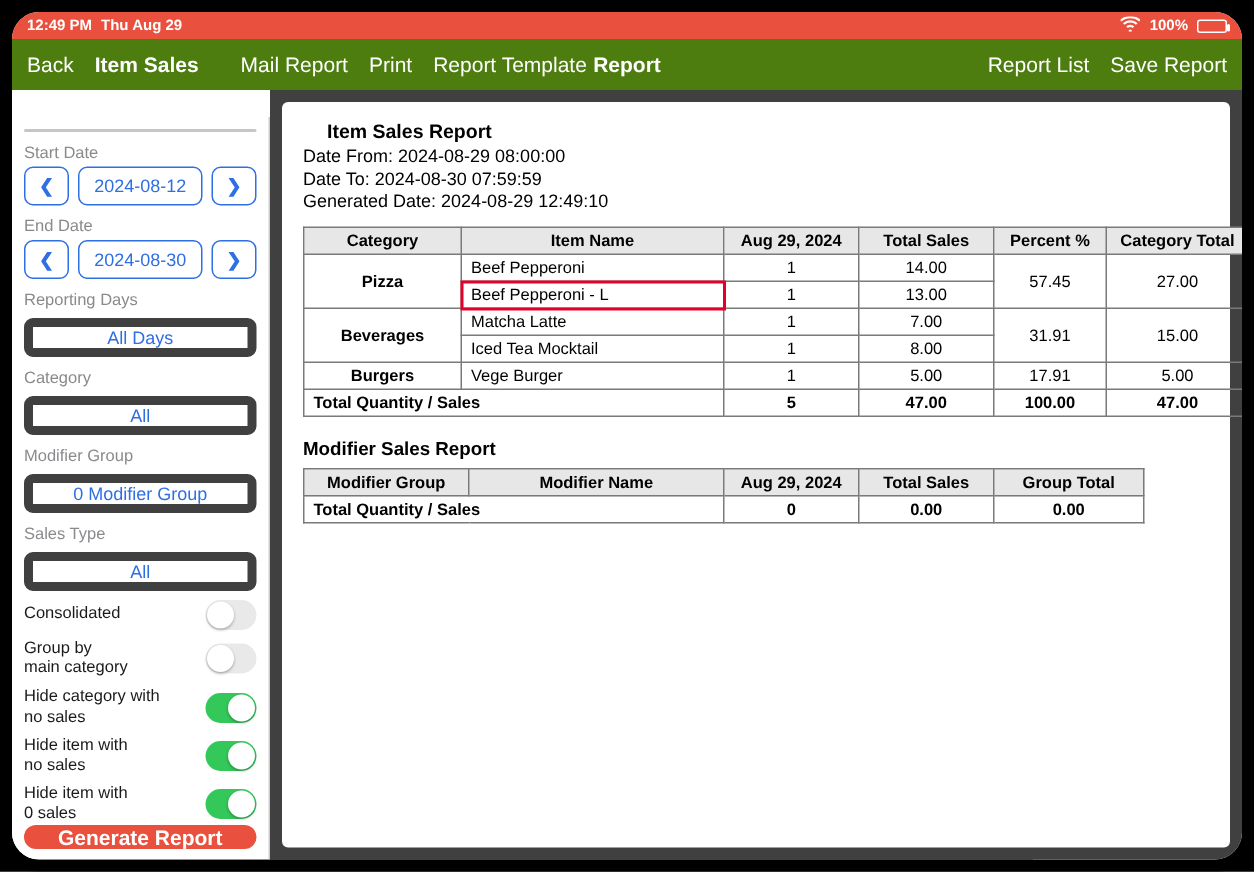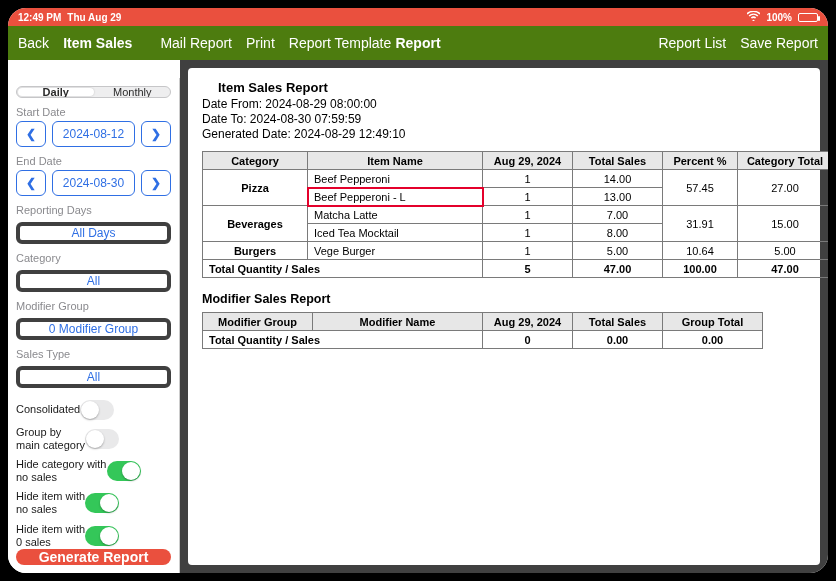--- a/index.html
+++ b/index.html
@@ -28,22 +28,22 @@
   .content { flex:1; display:flex; overflow:hidden; }
   .sidebar { width:172px; background:#fff; border-right:1px solid #ccc; padding:8px; font-size:11px; color:#1a1a1a; overflow:hidden; display:flex; flex-direction:column;margin-top:18px; }
   .segmented { display:flex; border:1px solid #c6c6c8; border-radius:6px; overflow:hidden; height:22px; background:#eeeeef; font-size:11px;}
   .segmented div { flex:1; display:flex; align-items:center; justify-content:center; color:#2b2b2b;}
   .segmented .seg-on { background:#fff; border-radius:6px; box-shadow:0 0 2px rgba(0,0,0,.2); margin:1px; font-weight:600;}
   .sect-label { color:#8a8a8e; font-size:11px; margin-top:8px; margin-bottom:3px; }
   .daterow { display:flex; gap:6px; }
   .chevbtn, .datebtn { border:1px solid #2f6fe4; border-radius:6px; height:26px; display:flex; align-items:center; justify-content:center; color:#2f6fe4; font-size:12px;}
   .chevbtn { width:30px; font-weight:700;}
   .datebtn { flex:1; }
-  .pillbtn { border:4px solid #404040; border-radius:6px; height:26px; display:flex; align-items:center; justify-content:center; color:#2f6fe4; font-size:12px; margin-top:3px;}
-  .toggle-row { display:flex; align-items:center; justify-content:flex-start; margin-top:6px; font-size:11px; color:#1a1a1a; }
+  .pillbtn { border:6px solid #404040; border-radius:6px; height:26px; display:flex; align-items:center; justify-content:center; color:#2f6fe4; font-size:12px; margin-top:3px;}
+  .toggle-row { display:flex; align-items:center; justify-content:space-between; margin-top:6px; font-size:11px; color:#1a1a1a; }
   .toggle-row .tlabel { max-width:110px; line-height:1.2;}
   .switch { width:34px; height:20px; border-radius:10px; position:relative; background:#e9e9ea; }
   .switch.on { background:#34c759; }
   .switch .knob { width:18px; height:18px; background:#fff; border-radius:50%; position:absolute; top:1px; left:1px; box-shadow:0 1px 2px rgba(0,0,0,.3);}
   .switch.on .knob { left:15px; }
   .genbtn { margin-top:auto; background:#ea503e; color:#fff; font-weight:600; border-radius:8px; height:30px; display:flex; align-items:center; justify-content:center; font-size:14px;}
   
   .main { flex:1; background:#404040; padding:8px; overflow:auto; }
   .paper { background:#fff; border-radius:4px; padding:12px 14px; min-height:100%; font-size:12px; color:#000;}
   .paper h4 { font-size:13px; font-weight:700; margin-bottom:2px;margin-left:16px;}
@@ -226,21 +226,21 @@
                 <tr>
                   <td>Iced Tea Mocktail</td>
                   <td class="num">1</td>
                   <td class="num">8.00</td>
                 </tr>
                 <tr>
                   <td class="cat">Burgers</td>
                   <td>Vege Burger</td>
                   <td class="num">1</td>
                   <td class="num">5.00</td>
-                  <td class="num">10.64</td>
+                  <td class="num">17.91</td>
                   <td class="num">5.00</td>
                 </tr>
               </tbody>
           <tbody>
             <tr class="totalrow">
               <td colspan="2" style="text-align:left">Total Quantity / Sales</td>
               <td class="num">5</td>
               <td class="num">47.00</td>
               <td class="num">100.00</td>
               <td class="num">47.00</td>

